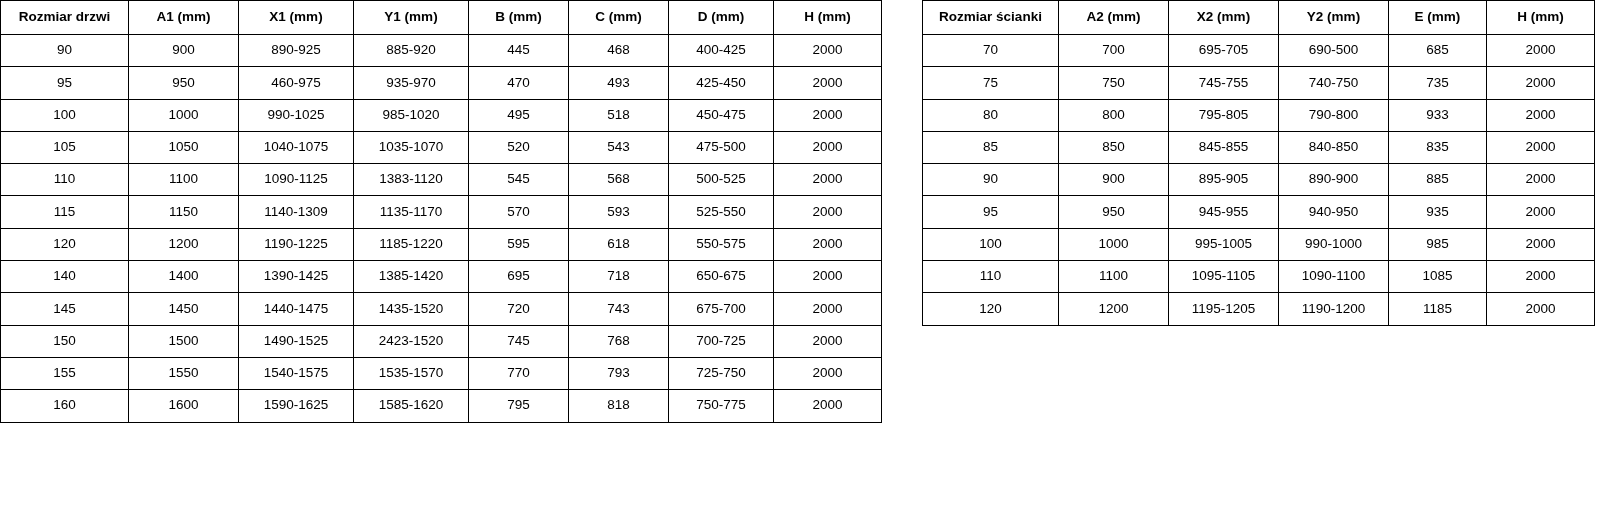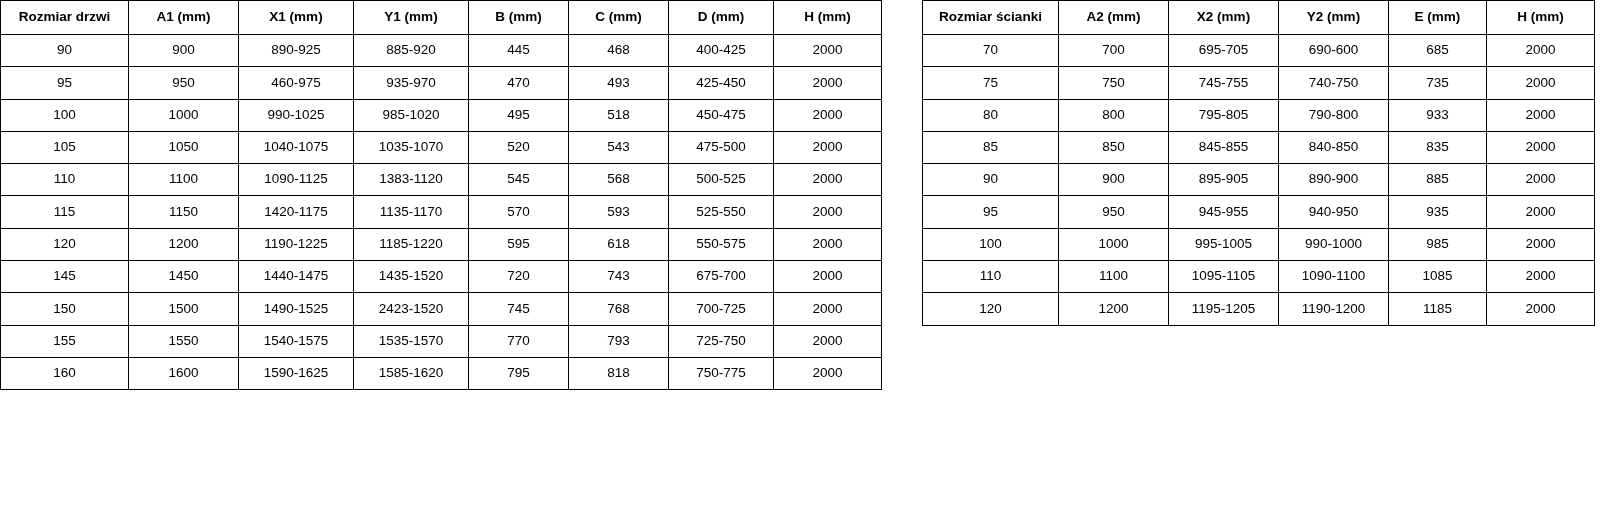--- a/index.html
+++ b/index.html
@@ -142,35 +142,45 @@
             <td>1090-1125</td>
             <td>1383-1120</td>
             <td>545</td>
             <td>568</td>
             <td>500-525</td>
             <td>2000</td>
           </tr>
           <tr>
             <td>115</td>
             <td>1150</td>
-            <td>1420-1175</td>
+            <td>1140-1309</td>
             <td>1135-1170</td>
             <td>570</td>
             <td>593</td>
             <td>525-550</td>
             <td>2000</td>
           </tr>
           <tr>
             <td>120</td>
             <td>1200</td>
             <td>1190-1225</td>
             <td>1185-1220</td>
             <td>595</td>
             <td>618</td>
             <td>550-575</td>
+            <td>2000</td>
+          </tr>
+          <tr>
+            <td>140</td>
+            <td>1400</td>
+            <td>1390-1425</td>
+            <td>1385-1420</td>
+            <td>695</td>
+            <td>718</td>
+            <td>650-675</td>
             <td>2000</td>
           </tr>
           <tr>
             <td>145</td>
             <td>1450</td>
             <td>1440-1475</td>
             <td>1435-1520</td>
             <td>720</td>
             <td>743</td>
             <td>675-700</td>
@@ -228,21 +238,21 @@
             <th>Y2 (mm)</th>
             <th>E (mm)</th>
             <th>H (mm)</th>
           </tr>
       </thead>
       <tbody id="walls-body">
           <tr>
             <td>70</td>
             <td>700</td>
             <td>695-705</td>
-            <td>690-600</td>
+            <td>690-500</td>
             <td>685</td>
             <td>2000</td>
           </tr>
           <tr>
             <td>75</td>
             <td>750</td>
             <td>745-755</td>
             <td>740-750</td>
             <td>735</td>
             <td>2000</td>

